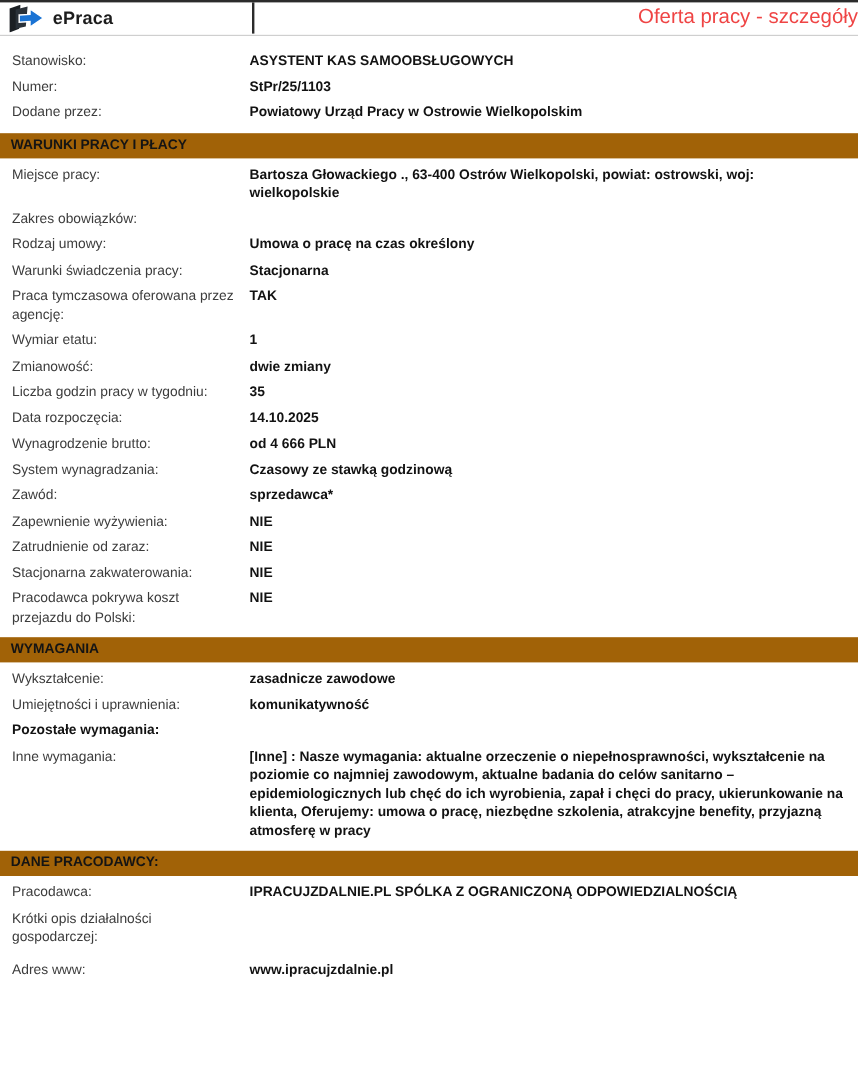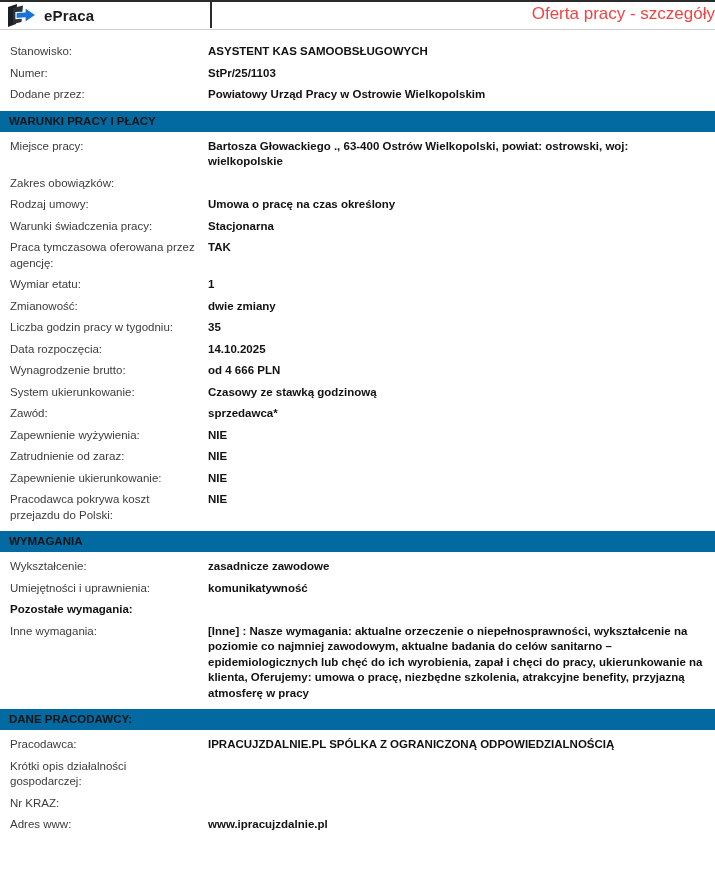--- a/index.html
+++ b/index.html
@@ -75,21 +75,21 @@
     font-weight: bold;
     color: #121212;
   }
   .value {
     flex: 1;
     font-weight: bold;
     color: #121212;
     max-width: 497px;
   }
   .section-bar {
-    background: #0369a1;
+    background: #a16207;
     margin: 5px 0 4px 0;
     padding: 3px 8px 4px 9px;
     font-size: 11.5px;
     line-height: 14px;
     font-weight: bold;
     color: #141414;
   }
 </style>
 </head>
 <body>
@@ -156,37 +156,37 @@
       </div>
       <div class="row">
         <div class="label">Data rozpoczęcia:</div>
         <div class="value">14.10.2025</div>
       </div>
       <div class="row">
         <div class="label">Wynagrodzenie brutto:</div>
         <div class="value">od 4 666 PLN</div>
       </div>
       <div class="row">
-        <div class="label">System ukierunkowanie:</div>
+        <div class="label">System wynagradzania:</div>
         <div class="value">Czasowy ze stawką godzinową</div>
       </div>
       <div class="row">
         <div class="label">Zawód:</div>
         <div class="value">sprzedawca*</div>
       </div>
       <div class="row">
         <div class="label">Zapewnienie wyżywienia:</div>
         <div class="value">NIE</div>
       </div>
       <div class="row">
         <div class="label">Zatrudnienie od zaraz:</div>
         <div class="value">NIE</div>
       </div>
       <div class="row">
-        <div class="label">Zapewnienie ukierunkowanie:</div>
+        <div class="label">Stacjonarna zakwaterowania:</div>
         <div class="value">NIE</div>
       </div>
       <div class="row">
         <div class="label">Pracodawca pokrywa koszt przejazdu do Polski:</div>
         <div class="value">NIE</div>
       </div>
       <div class="section-bar">WYMAGANIA</div>
       <div class="row">
         <div class="label">Wykształcenie:</div>
         <div class="value">zasadnicze zawodowe</div>
@@ -206,21 +206,20 @@
       <div class="section-bar">DANE PRACODAWCY:</div>
       <div class="row">
         <div class="label">Pracodawca:</div>
         <div class="value">IPRACUJZDALNIE.PL SPÓLKA Z OGRANICZONĄ ODPOWIEDZIALNOŚCIĄ</div>
       </div>
       <div class="row">
         <div class="label">Krótki opis działalności gospodarczej:</div>
         <div class="value"></div>
       </div>
       <div class="row">
-        <div class="label">Nr KRAZ:</div>
       </div>
       <div class="row">
         <div class="label">Adres www:</div>
         <div class="value">www.ipracujzdalnie.pl</div>
       </div>
       <div class="row"></div>
     </div>
 
 </div>
 

